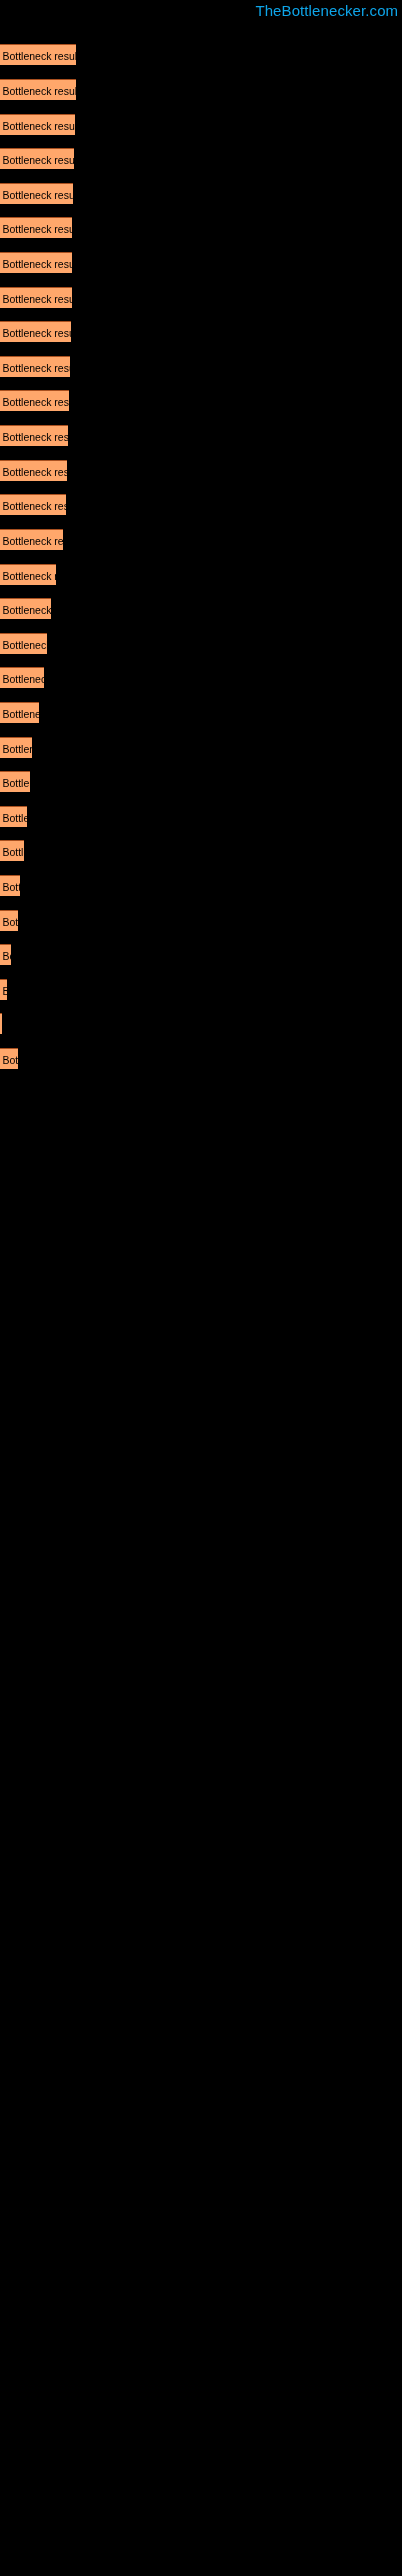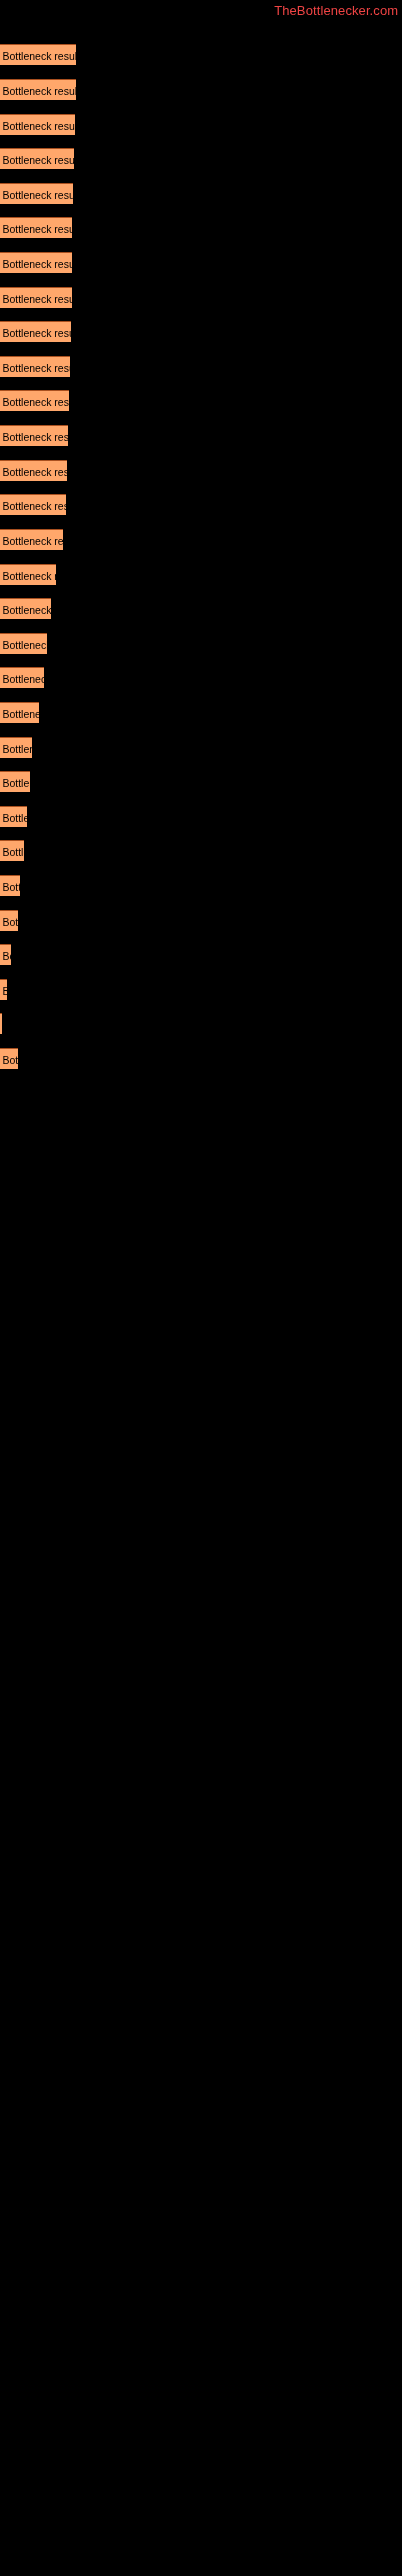--- a/index.html
+++ b/index.html
@@ -24,23 +24,23 @@
     background: #000000;
   }
 
   
   #watermark {
     position: absolute;
     top: 0px;
     right: 4.8px;
     height: 22.5px;
     line-height: 22.5px;
-    font-size: 13px;
+    font-size: 15px;
     letter-spacing: 0.1px;
-    color: #ef4444;
+    color: #0ea5e9;
     white-space: nowrap;
     user-select: none;
   }
 
   
   #chart {
     position: absolute;
     left: 0;
     top: 0;
     width: 403px;

